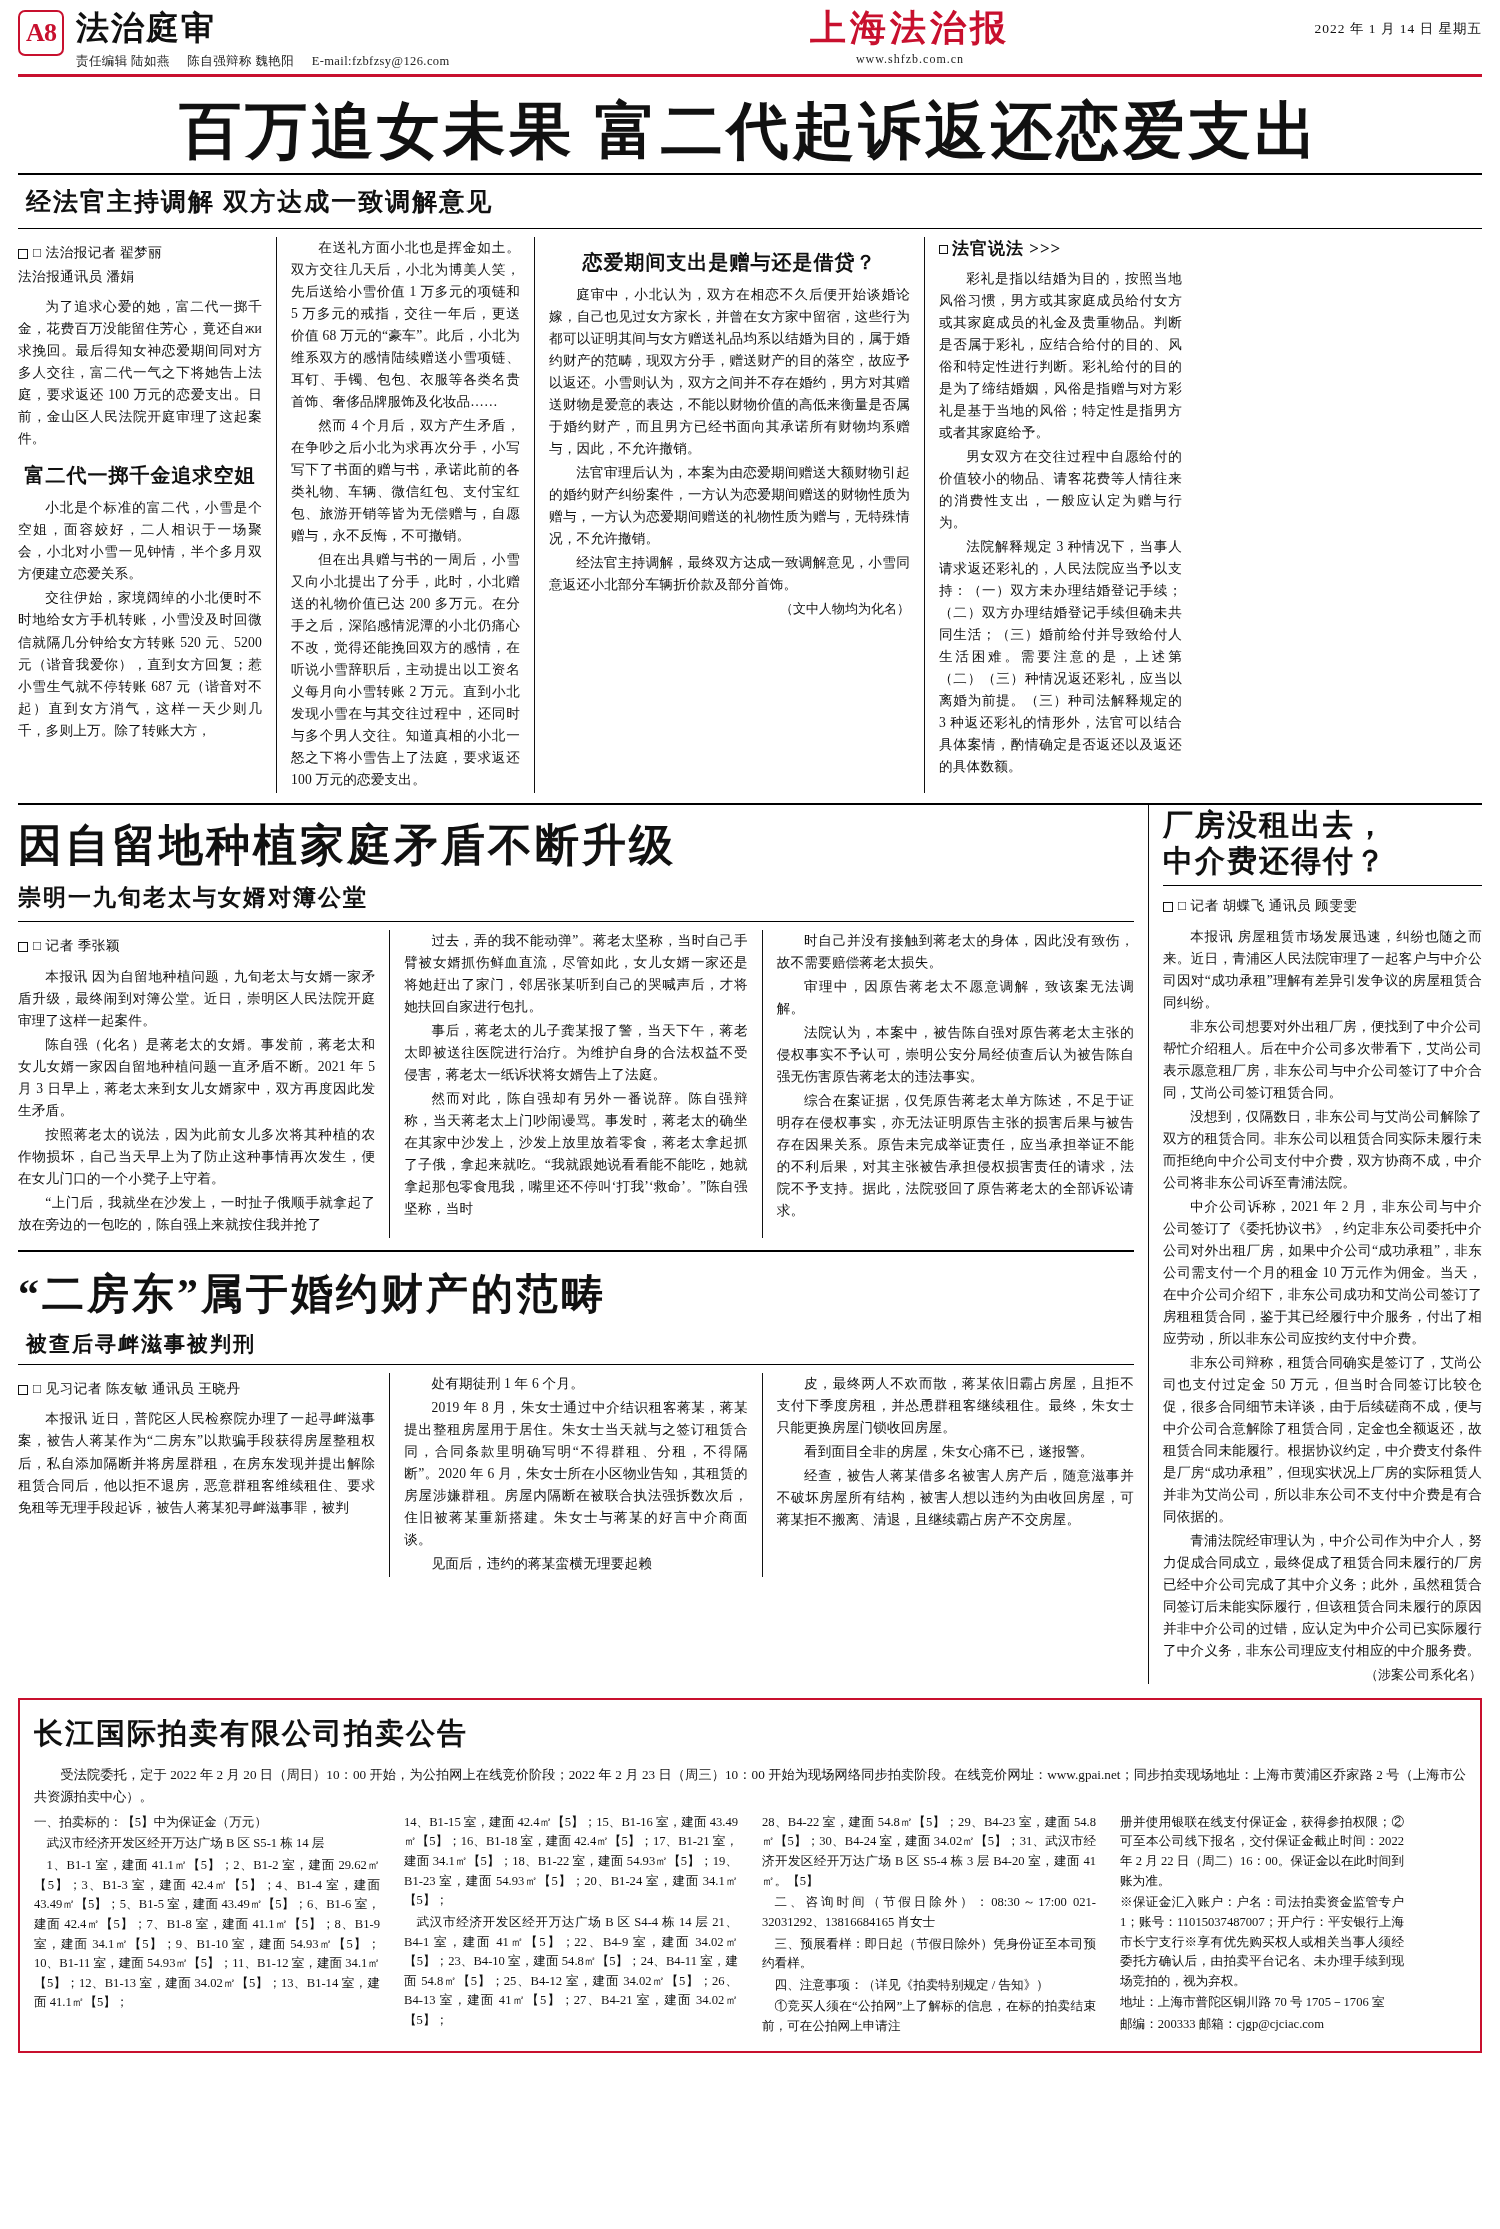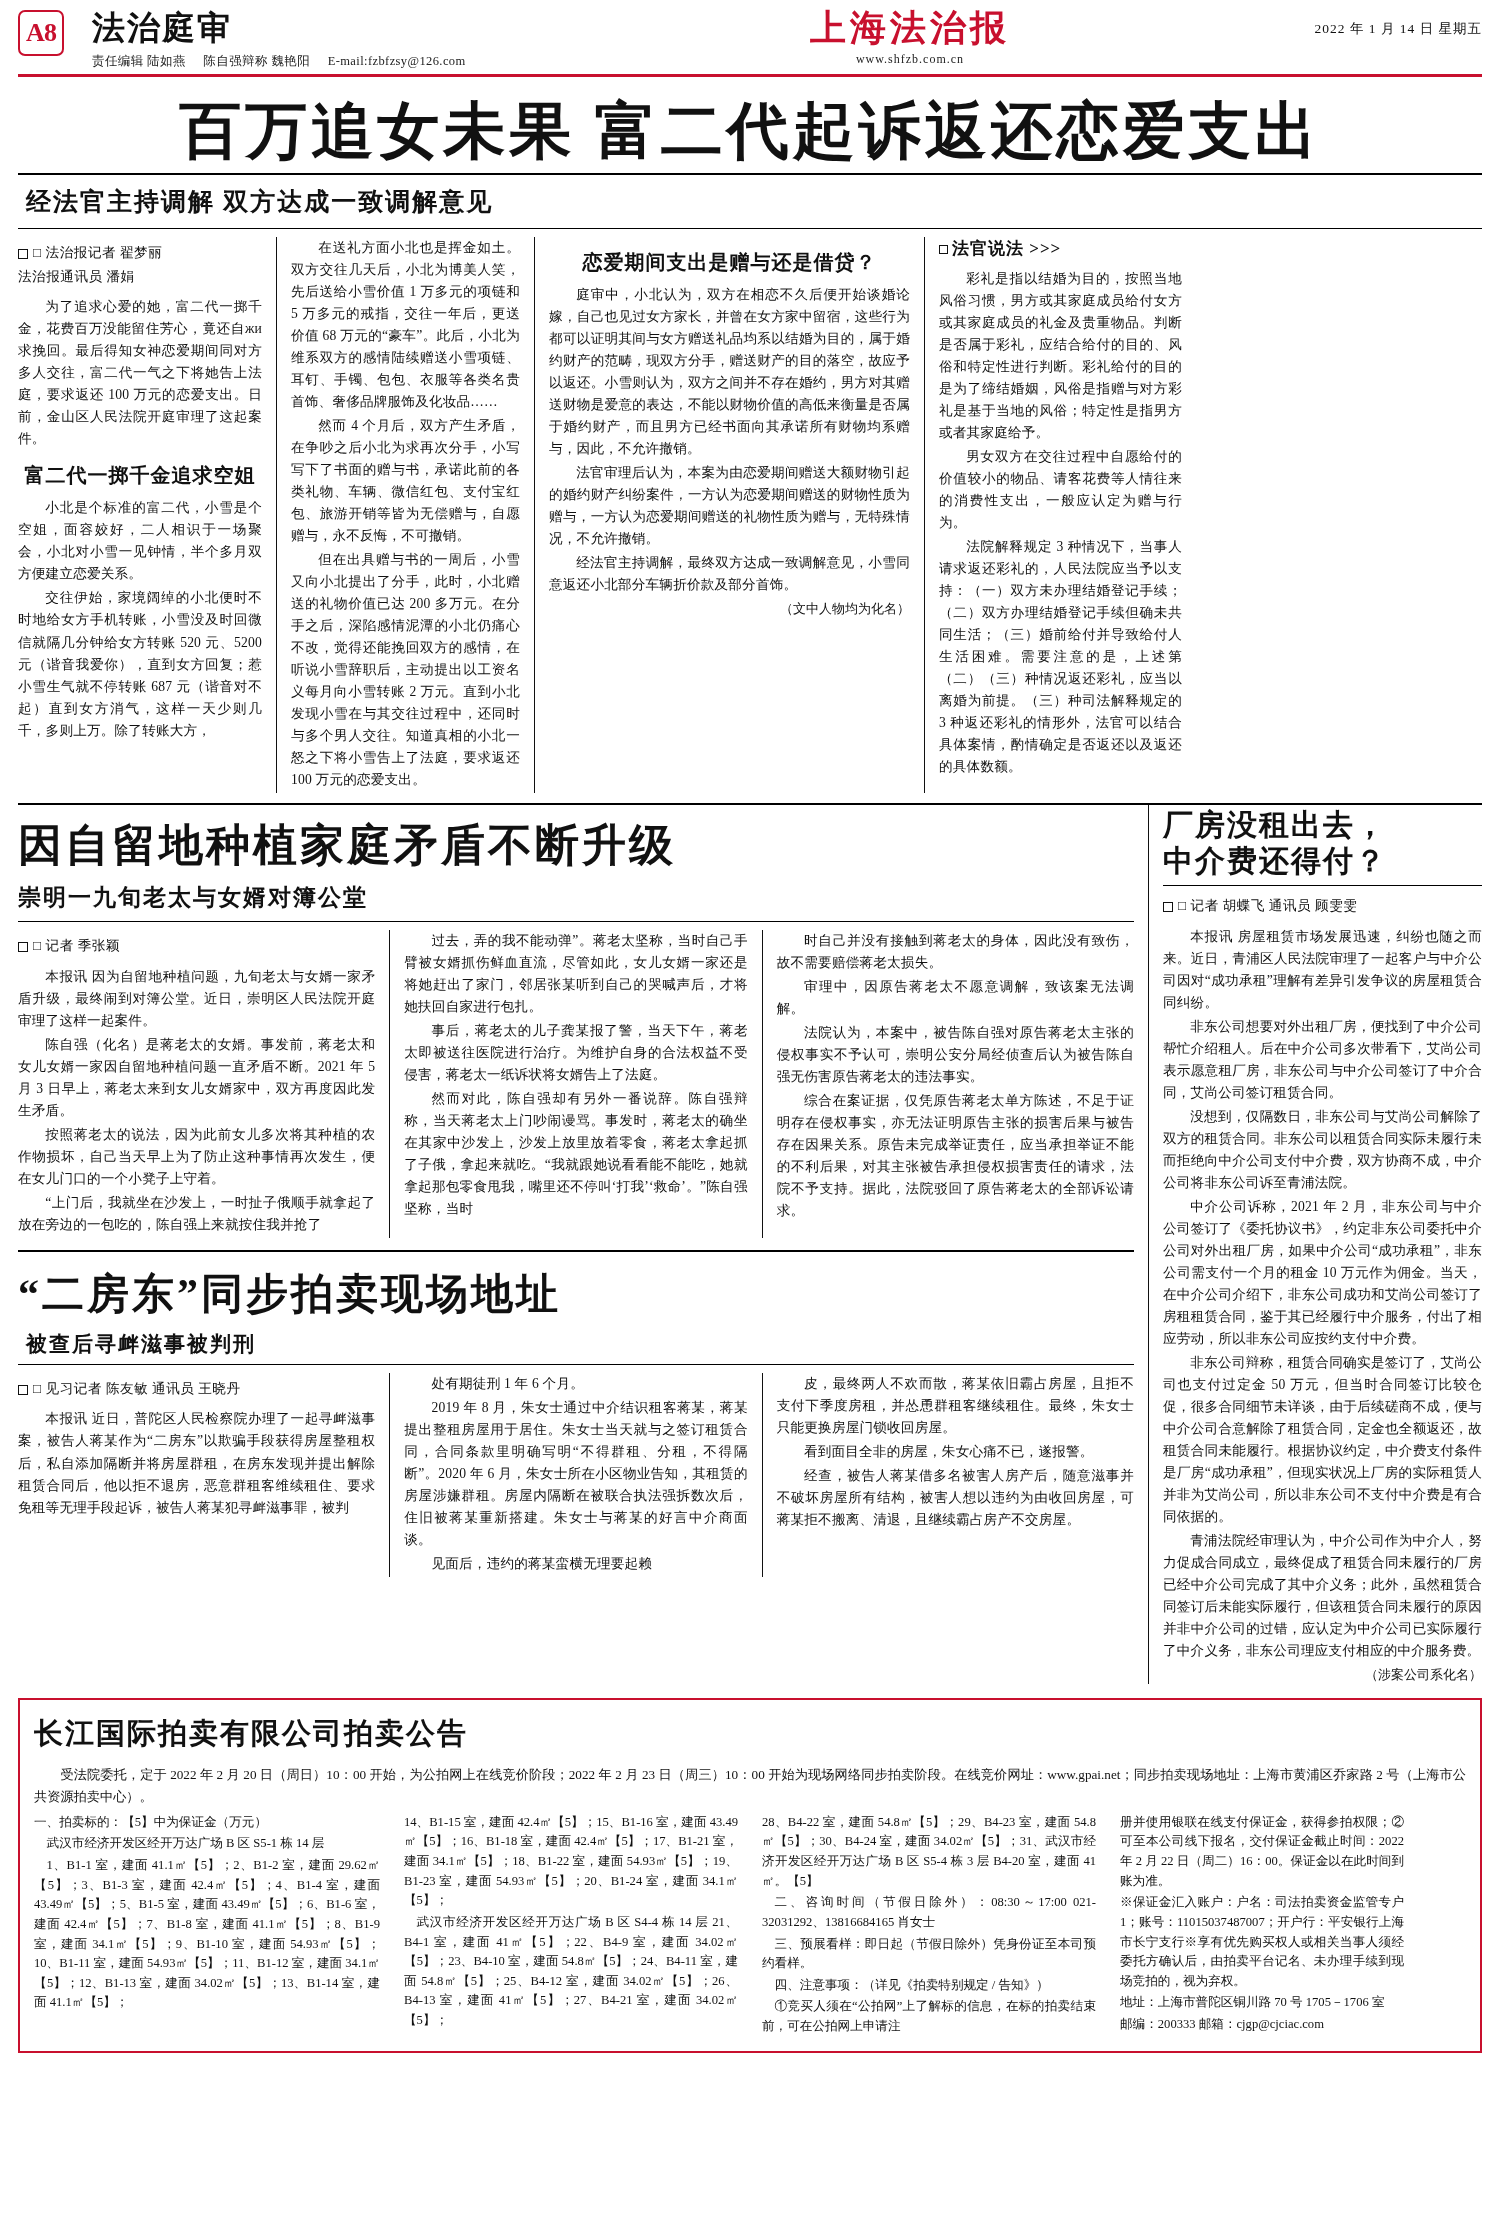--- a/index.html
+++ b/index.html
@@ -7,21 +7,21 @@
   body {
     width: 1500px;
     background: #ffffff;
     font-family: "Liberation Serif", "DejaVu Serif", serif;
     color: #111;
   }
   .page { width:1500px; min-height:2229px; padding: 10px 18px 8px 18px; position:relative; }
 
   
   .masthead { display:flex; align-items:flex-start; border-bottom:3px solid #c8102e; padding-bottom:4px; }
-  .mh-left { display:flex; align-items:flex-start; gap:28px; width:620px; }
+  .mh-left { display:flex; align-items:flex-start; gap:12px; width:620px; }
   .a8 {
     width:46px; height:46px; border:2px solid #c8102e; border-radius:7px;
     color:#c8102e; font-weight:bold; font-size:26px; display:flex;
     align-items:center; justify-content:center; font-family:"Liberation Serif", serif;
     letter-spacing:-1px;
   }
   .mh-title { font-size:33px; font-weight:bold; letter-spacing:2px; line-height:1.1; }
   .mh-sub { font-size:12.5px; color:#222; margin-top:7px; letter-spacing:0.4px; }
   .mh-sub span { margin-right:14px; }
   .mh-center { flex:1; text-align:center; }
@@ -166,21 +166,21 @@
         <div class="col vline" style="width:377px">
           <p class="body">时自己并没有接触到蒋老太的身体，因此没有致伤，故不需要赔偿蒋老太损失。</p>
           <p class="body">审理中，因原告蒋老太不愿意调解，致该案无法调解。</p>
           <p class="body">法院认为，本案中，被告陈自强对原告蒋老太主张的侵权事实不予认可，崇明公安分局经侦查后认为被告陈自强无伤害原告蒋老太的违法事实。</p>
           <p class="body">综合在案证据，仅凭原告蒋老太单方陈述，不足于证明存在侵权事实，亦无法证明原告主张的损害后果与被告存在因果关系。原告未完成举证责任，应当承担举证不能的不利后果，对其主张被告承担侵权损害责任的请求，法院不予支持。据此，法院驳回了原告蒋老太的全部诉讼请求。</p>
         </div>
       </div>
 
       <div class="rule-thick" style="margin-top:12px"></div>
 
-      <h2 class="headline3">“二房东”同步拍卖现场地址</h2>
+      <h2 class="headline3">“二房东”属于婚约财产的范畴</h2>
       <div class="subhead3">被查后寻衅滋事被判刑</div>
       <div class="rule-thin"></div>
       <div class="cols">
         <div class="col" style="width:376px; padding-left:0;">
           <div class="byline">
             <span class="box"></span><span>□ 见习记者  陈友敏</span>
             <span>通讯员  王晓丹</span>
           </div>
           <p class="body">本报讯  近日，普陀区人民检察院办理了一起寻衅滋事案，被告人蒋某作为“二房东”以欺骗手段获得房屋整租权后，私自添加隔断并将房屋群租，在房东发现并提出解除租赁合同后，他以拒不退房，恶意群租客维续租住、要求免租等无理手段起诉，被告人蒋某犯寻衅滋事罪，被判</p>
         </div>

